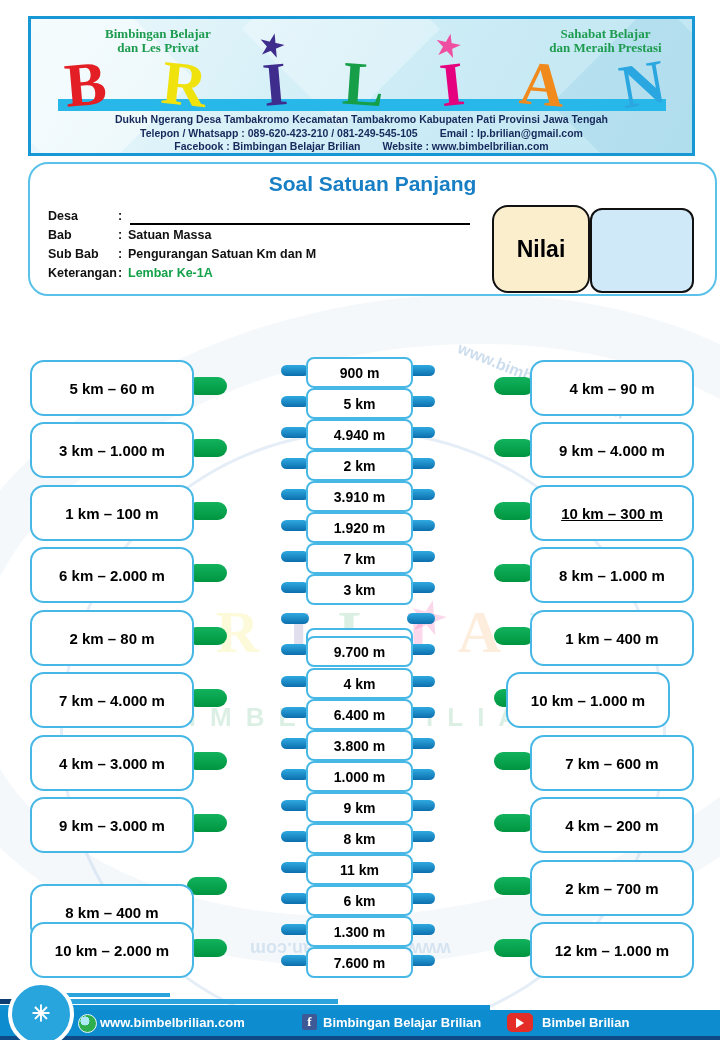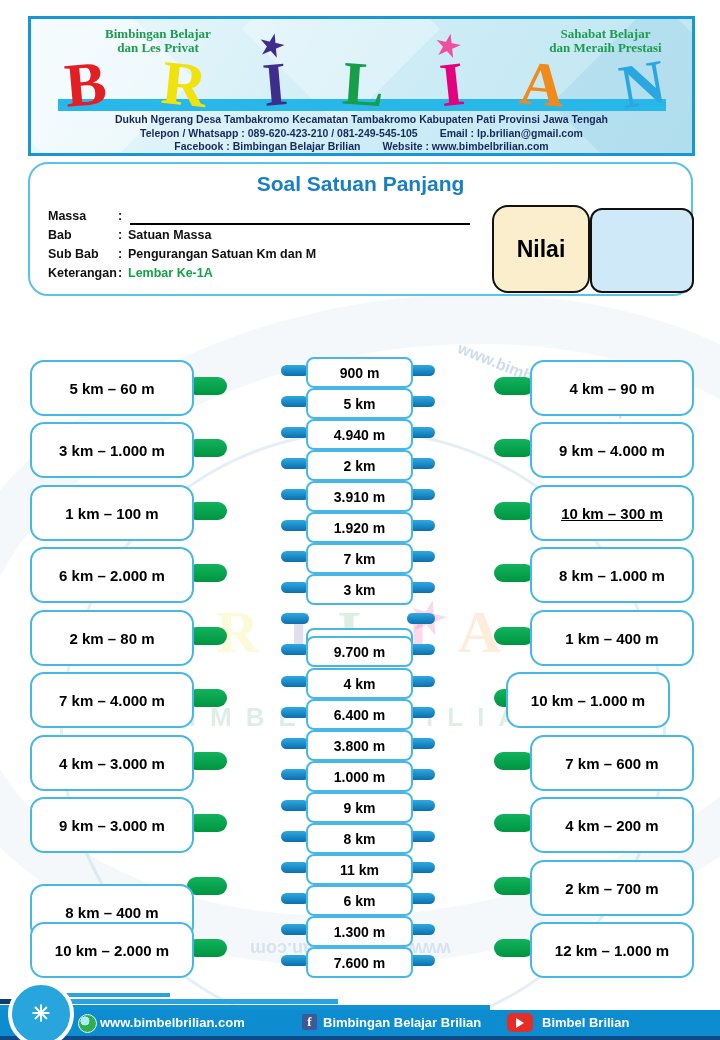--- a/index.html
+++ b/index.html
@@ -39,21 +39,21 @@
                 justify-content:space-between;align-items:flex-end;z-index:2;}
   .logo-letter{position:relative;font-family:"Liberation Serif",serif;font-weight:bold;
                font-size:62px;line-height:.92;display:inline-block;}
   .logo-letter .star{position:absolute;left:50%;top:-24px;transform:translateX(-50%) rotate(18deg);
                      font-size:28px;line-height:1;}
   #addr{position:absolute;left:0;right:0;top:94px;color:#16295b;font-weight:bold;
         font-size:10.5px;line-height:13.5px;text-align:center;}
   .addr-row{display:flex;justify-content:center;gap:22px;}
   
   #tbox{position:absolute;left:28px;top:162px;width:661px;height:130px;background:#fff;
-        border:2.5px solid #5ac1e9;border-radius:20px;z-index:2;}
+        border:2.5px solid #5ac1e9;border-radius:20px;z-index:2;padding-left:24px;}
   #wtitle{position:absolute;left:0;right:0;top:8px;text-align:center;font-weight:bold;
           font-size:21px;color:#197fc4;}
   .form-row{position:absolute;height:16px;font-size:12.5px;font-weight:bold;color:#111;}
   .form-label{position:absolute;left:18px;width:70px;}
   .form-colon{position:absolute;left:88px;}
   .form-value{position:absolute;left:98px;white-space:nowrap;}
   .form-value.green{color:#13a24a;}
   #nama-line{position:absolute;left:100px;top:59px;width:340px;height:0;border-bottom:2.5px solid #000;}
   #nilai-box{position:absolute;left:462px;top:41px;width:94px;height:84px;background:#fbeecd;
              border:2px solid #111;border-radius:16px;display:flex;align-items:center;
@@ -148,21 +148,21 @@
         <span>Facebook : Bimbingan Belajar Brilian</span>
         <span>Website : www.bimbelbrilian.com</span>
       </div>
     </div>
   </div>
 
   <div id="tbox">
     <div id="wtitle">Soal Satuan Panjang</div>
     <div id="form-rows">
         <div class="form-row" style="top: 45px; left: 0px; right: 0px;">
-          <span class="form-label">Massa</span>
+          <span class="form-label">Desa</span>
           <span class="form-colon">:</span>
           <span class="form-value"></span>
         </div>
         <div class="form-row" style="top: 64px; left: 0px; right: 0px;">
           <span class="form-label">Bab</span>
           <span class="form-colon">:</span>
           <span class="form-value">Satuan Massa</span>
         </div>
         <div class="form-row" style="top: 83px; left: 0px; right: 0px;">
           <span class="form-label">Sub Bab</span>

